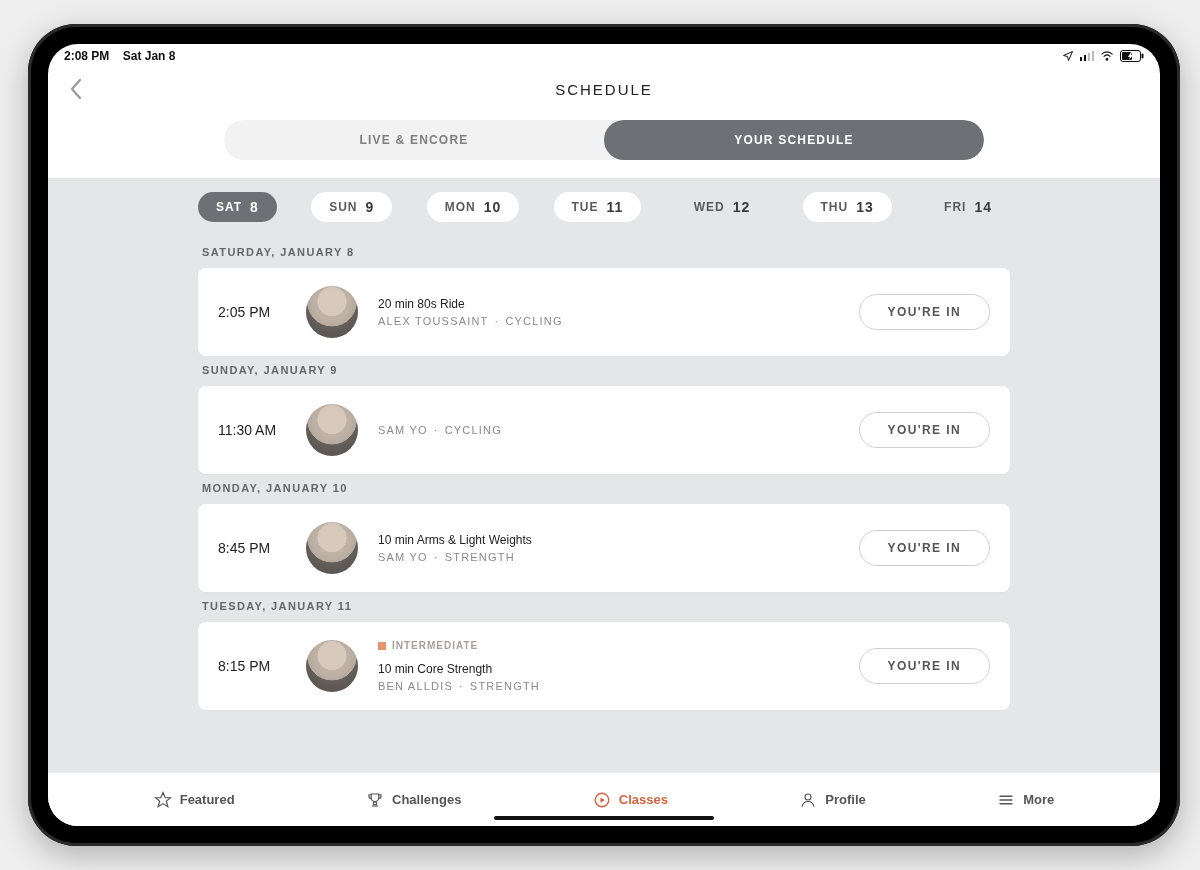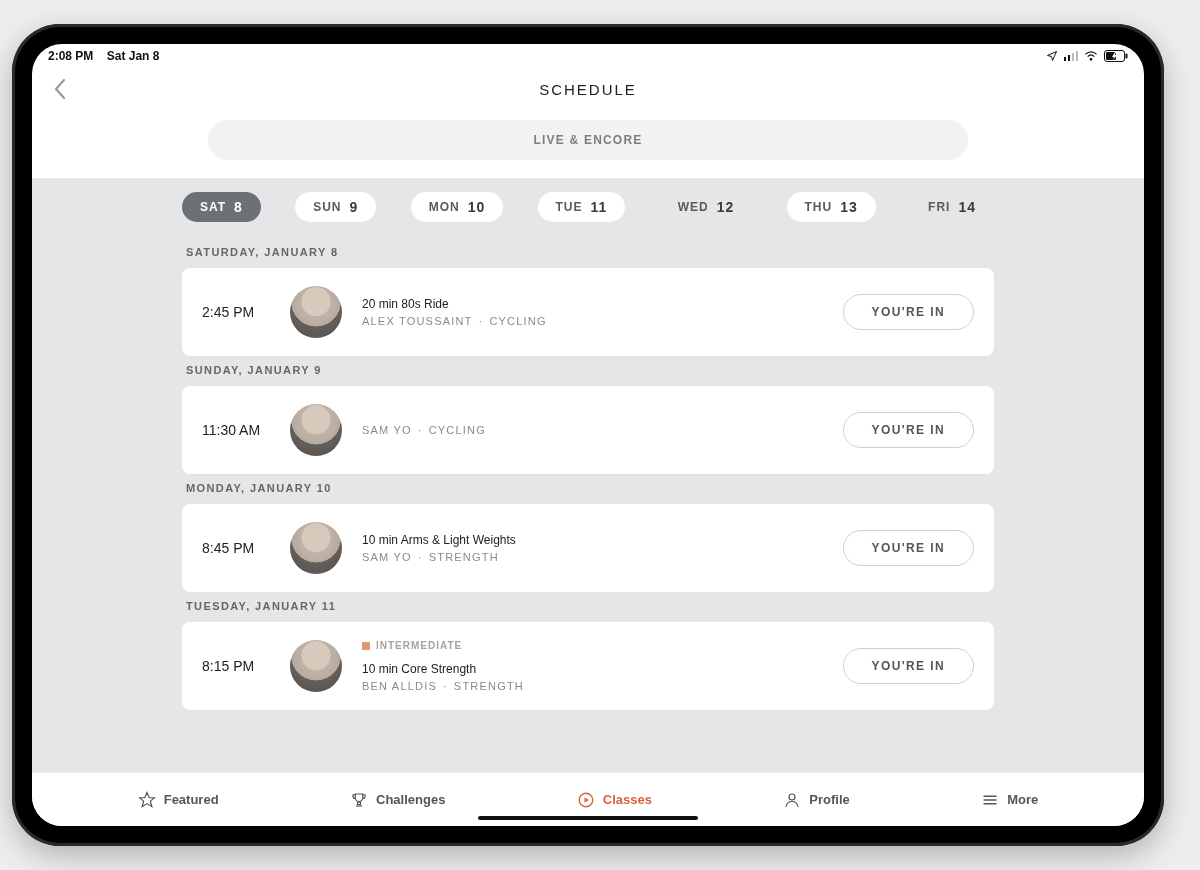--- a/index.html
+++ b/index.html
@@ -3,21 +3,21 @@
 <meta charset="utf-8">
 <style>
   * { box-sizing: border-box; margin: 0; padding: 0; }
   html, body {
     width: 1200px; height: 870px;
     font-family: -apple-system, BlinkMacSystemFont, "Helvetica Neue", Arial, sans-serif;
     background: #eee;
   }
   .device {
     position: absolute;
-    left: 12px; top: 24px;
+    left: 28px; top: 24px;
     width: 1152px; height: 822px;
     background: #000;
     border-radius: 48px;
     padding: 20px;
     box-shadow: 0 10px 30px rgba(0,0,0,.25), inset 0 0 0 3px #2a2a2a;
   }
   .screen {
     width: 100%; height: 100%;
     background: #fff;
     border-radius: 30px;
@@ -187,20 +187,21 @@
         <svg width="14" height="22" viewBox="0 0 14 22" fill="none" stroke="#9a9a9a" stroke-width="2.2" stroke-linecap="round" stroke-linejoin="round">
             <polyline points="11,2 3,11 11,20"></polyline>
           </svg>
       </div>
       <div class="title">SCHEDULE</div>
     </div>
 
     <div class="segment-wrap">
       <div class="segment">
         <div class="segment-btn">LIVE &amp; ENCORE</div>
+        <div class="segment-btn active">YOUR SCHEDULE</div>
       </div>
     </div>
 
     <div class="date-row" id="date-row">
         <div class="date-chip selected">
           <span class="dow">SAT</span>
           <span class="num">8</span>
         </div>
         <div class="date-chip filled">
           <span class="dow">SUN</span>
@@ -224,21 +225,21 @@
         </div>
         <div class="date-chip plain">
           <span class="dow">FRI</span>
           <span class="num">14</span>
         </div>
       </div>
 
     <div class="content" id="content">
         <div class="group-label">SATURDAY, JANUARY 8</div>
         <div class="card">
-          <div class="time">2:45 PM</div>
+          <div class="time">2:05 PM</div>
           <div class="avatar"></div>
           <div class="main">
             <div class="class-title">20 min 80s Ride</div>
             <div class="sub"><span>ALEX TOUSSAINT</span><span class="dot">·</span><span>CYCLING</span></div>
           </div>
           <div class="status-btn">YOU'RE IN</div>
         </div>
         <div class="group-label">SUNDAY, JANUARY 9</div>
         <div class="card">
           <div class="time">11:30 AM</div>

